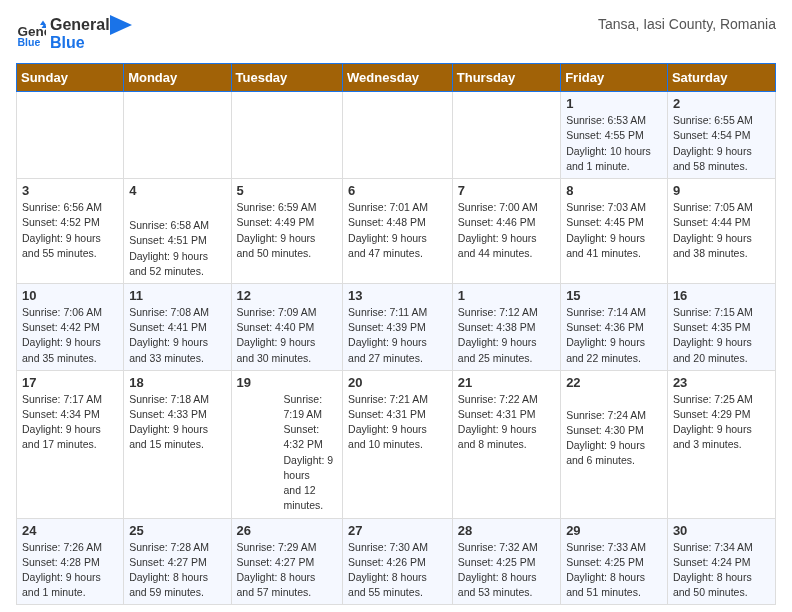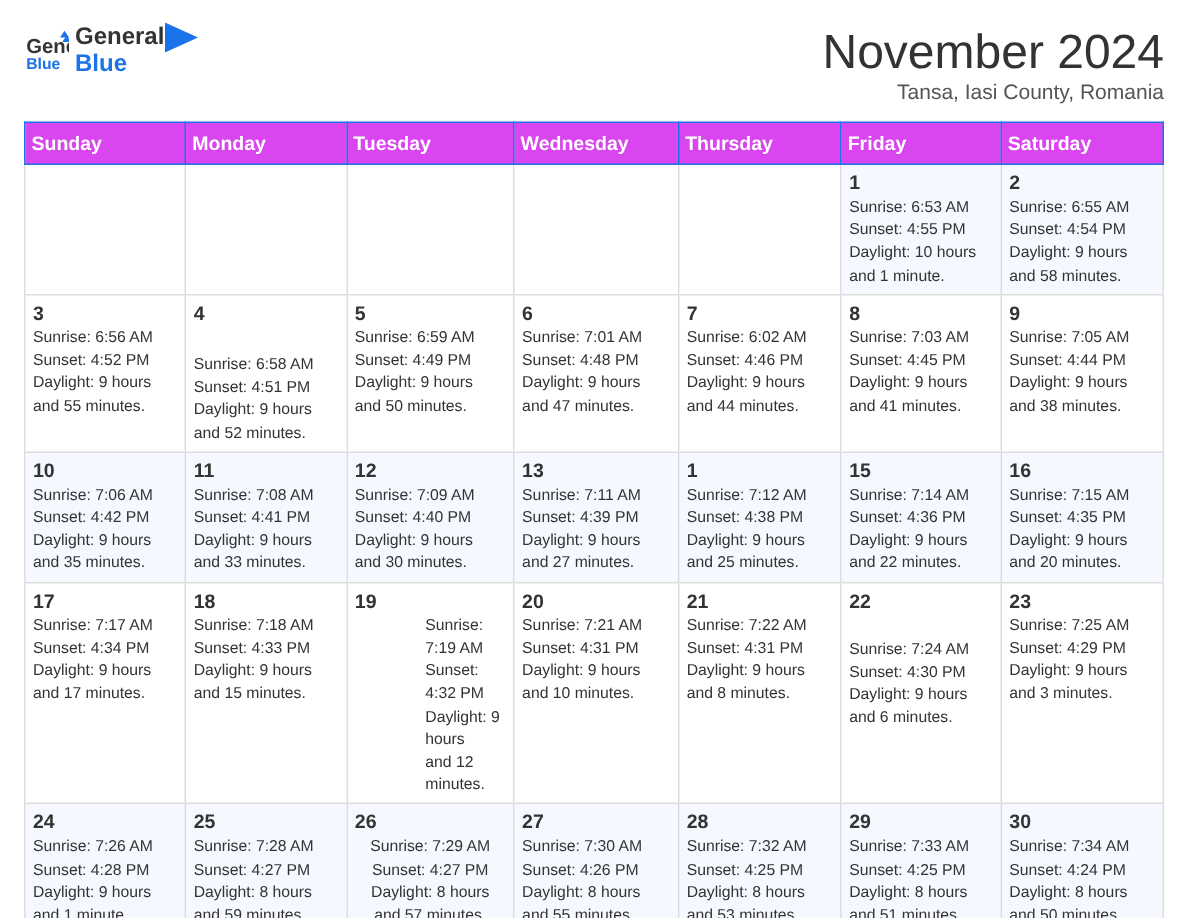--- a/index.html
+++ b/index.html
@@ -39,21 +39,21 @@
     }
     .location {
       font-size: 14px;
       color: #555;
     }
     table {
       width: 100%;
       border-collapse: collapse;
     }
     thead tr {
-      background-color: #d946ef;
+      background-color: #a16207;
     }
     thead th {
       color: #fff;
       font-size: 13px;
       font-weight: bold;
       padding: 6px 4px;
       text-align: left;
       border: 1px solid #1a73e8;
     }
     tbody tr {
@@ -100,21 +100,20 @@
       </svg>
       <div style="display:flex;flex-direction:column;line-height:1.1;">
         <span style="font-size:16px;font-weight:bold;color:#333;">General</span>
         <span style="font-size:16px;font-weight:bold;color:#1a73e8;">Blue</span>
       </div>
       <svg width="22" height="28" viewBox="0 0 22 28" style="margin-left:-4px;margin-top:-10px;">
         <polygon points="0,0 22,10 0,20" fill="#1a73e8"></polygon>
       </svg>
     </div>
     <div class="title-block">
-      <div class="month-title">November 2024</div>
       <div class="location">Tansa, Iasi County, Romania</div>
     </div>
   </div>
 
   <table>
     <thead>
       <tr>
       <th>Sunday</th>
           <th>Monday</th>
           <th>Tuesday</th>
@@ -170,21 +169,21 @@
           </td>
           <td>
             <span class="day-num">6</span>
             <div class="day-info" style="white-space: pre-line;">Sunrise: 7:01 AM
 Sunset: 4:48 PM
 Daylight: 9 hours
 and 47 minutes.</div>
           </td>
           <td>
             <span class="day-num">7</span>
-            <div class="day-info" style="white-space: pre-line;">Sunrise: 6:02 AM
+            <div class="day-info" style="white-space: pre-line;">Sunrise: 7:00 AM
 Sunset: 4:46 PM
 Daylight: 9 hours
 and 44 minutes.</div>
           </td>
           <td>
             <span class="day-num">8</span>
             <div class="day-info" style="white-space: pre-line;">Sunrise: 7:03 AM
 Sunset: 4:45 PM
 Daylight: 9 hours
 and 41 minutes.</div>
@@ -309,21 +308,21 @@
           </td>
           <td>
             <span class="day-num">25</span>
             <div class="day-info" style="white-space: pre-line;">Sunrise: 7:28 AM
 Sunset: 4:27 PM
 Daylight: 8 hours
 and 59 minutes.</div>
           </td>
           <td>
             <span class="day-num">26</span>
-            <div class="day-info" style="white-space: pre-line; text-align: center;">Sunrise: 7:29 AM
+            <div class="day-info" style="white-space: pre-line;">Sunrise: 7:29 AM
 Sunset: 4:27 PM
 Daylight: 8 hours
 and 57 minutes.</div>
           </td>
           <td>
             <span class="day-num">27</span>
             <div class="day-info" style="white-space: pre-line;">Sunrise: 7:30 AM
 Sunset: 4:26 PM
 Daylight: 8 hours
 and 55 minutes.</div>

